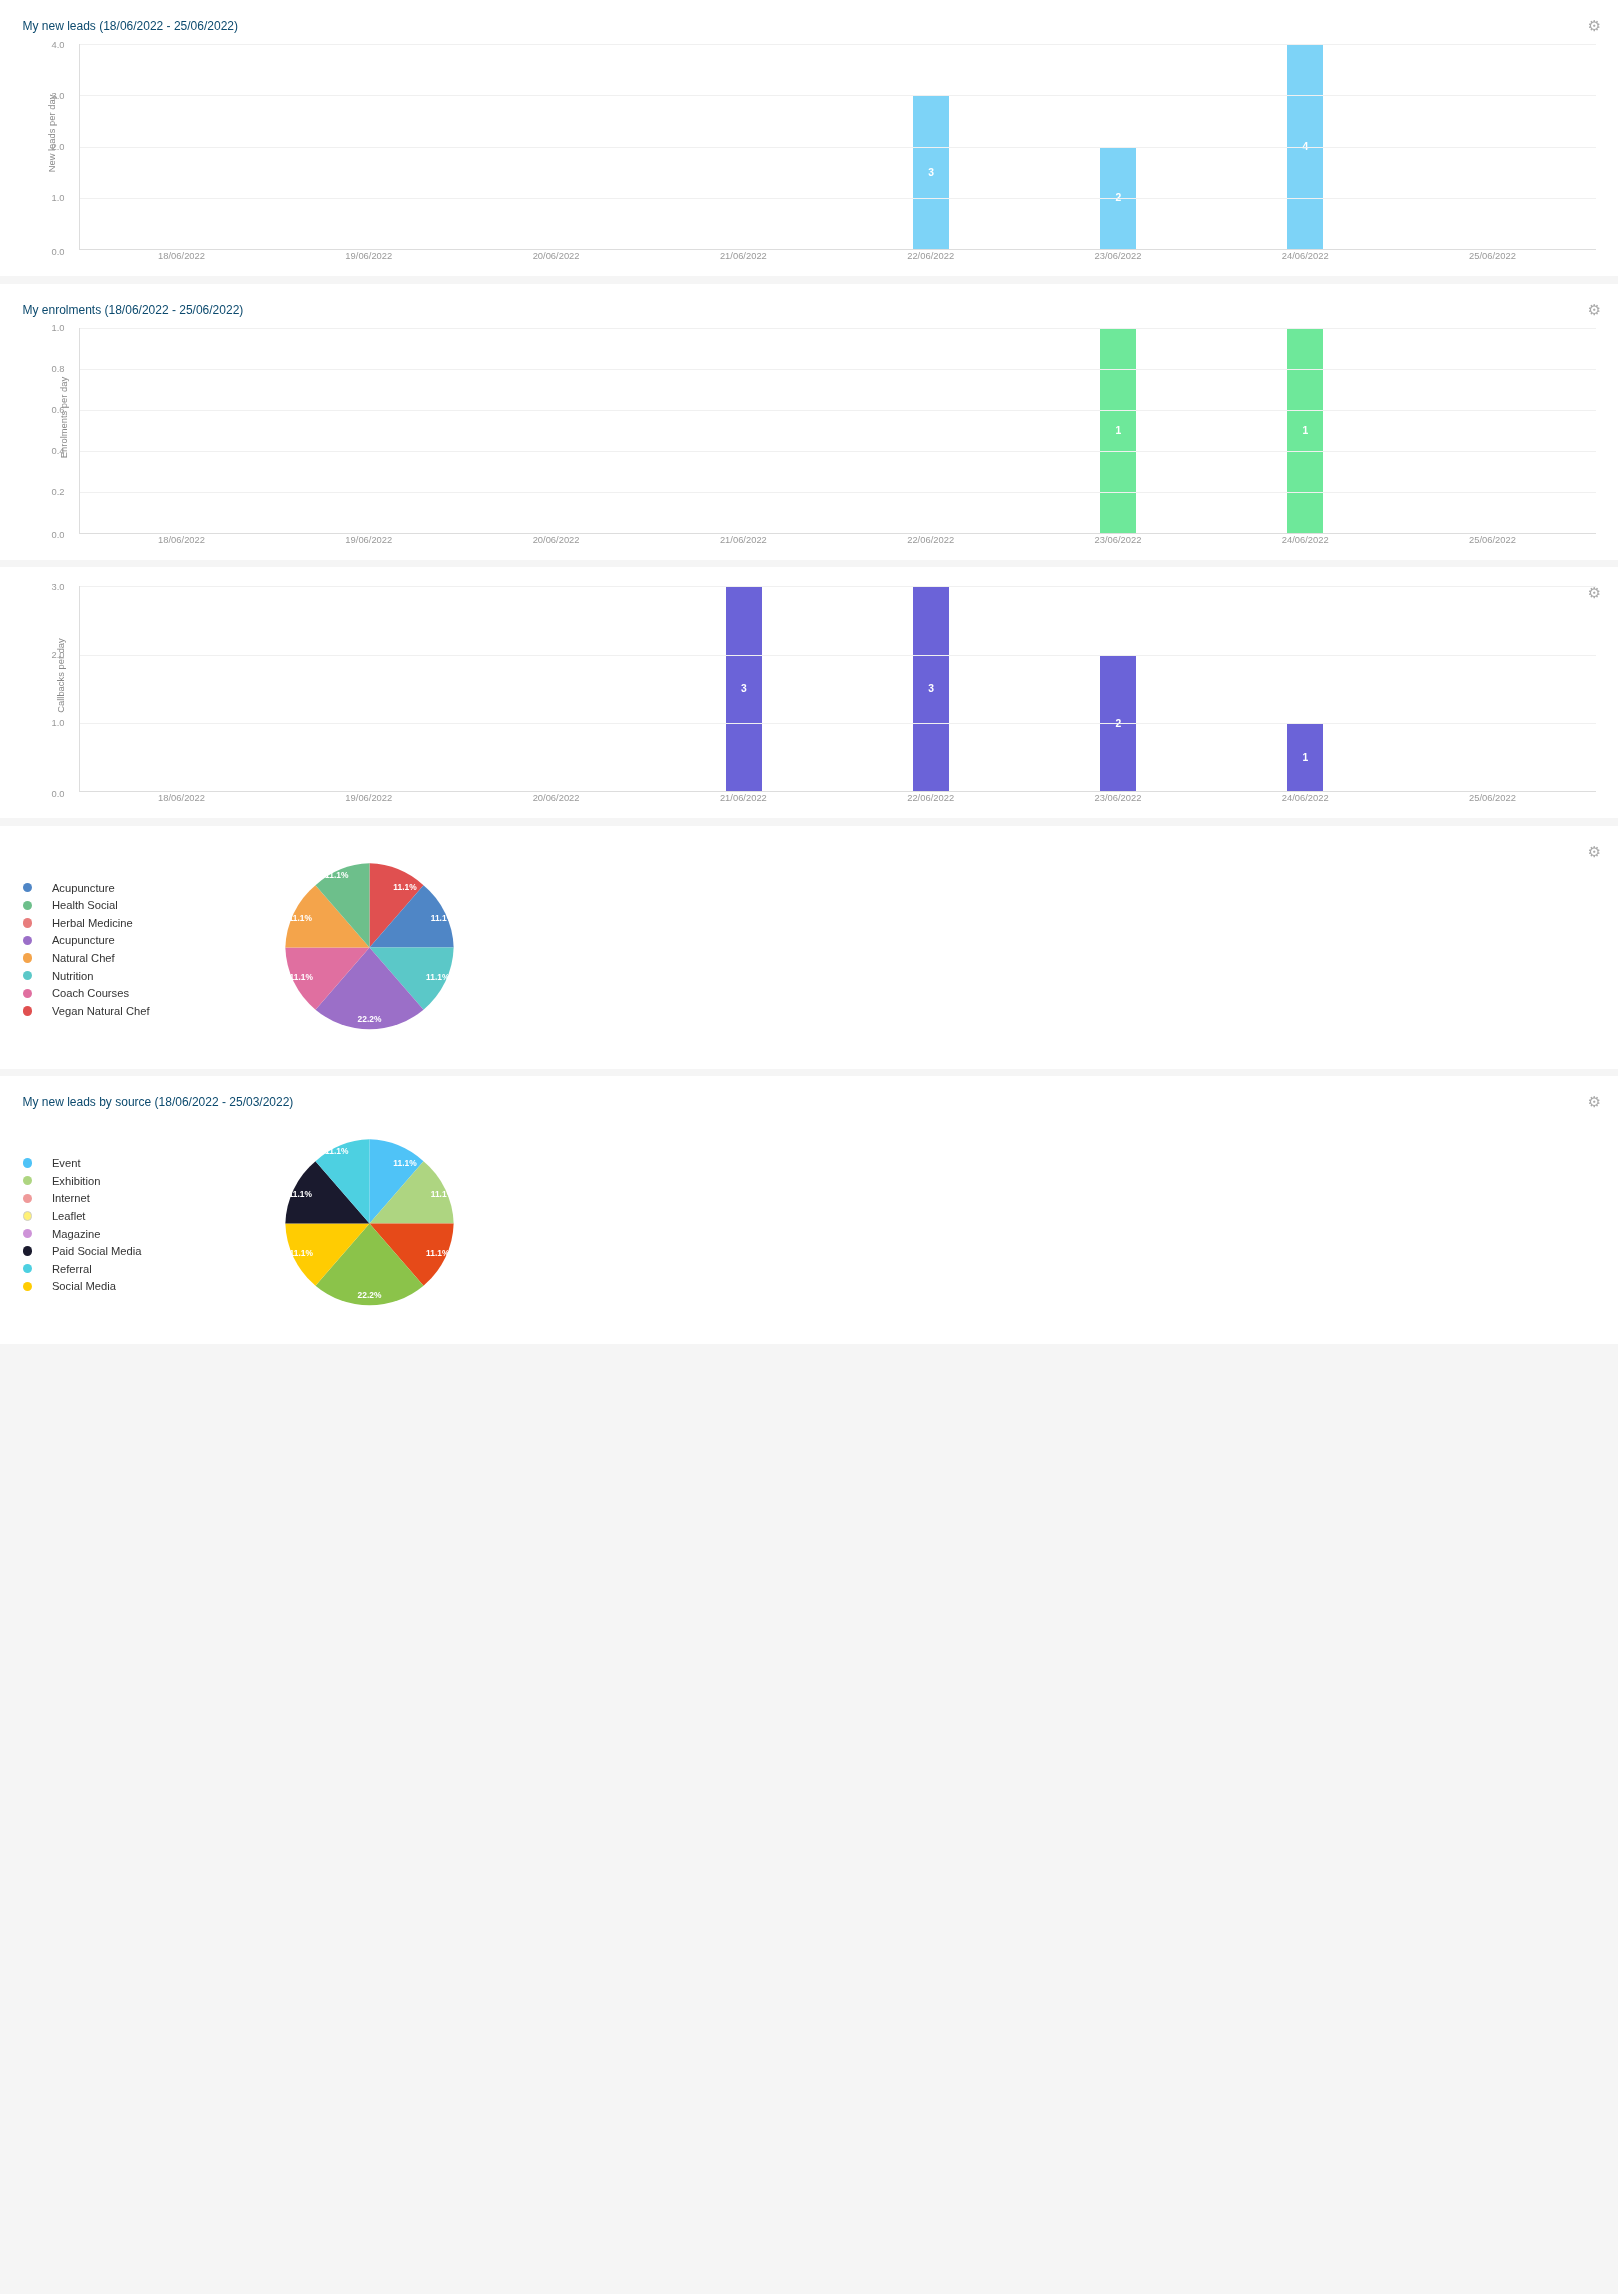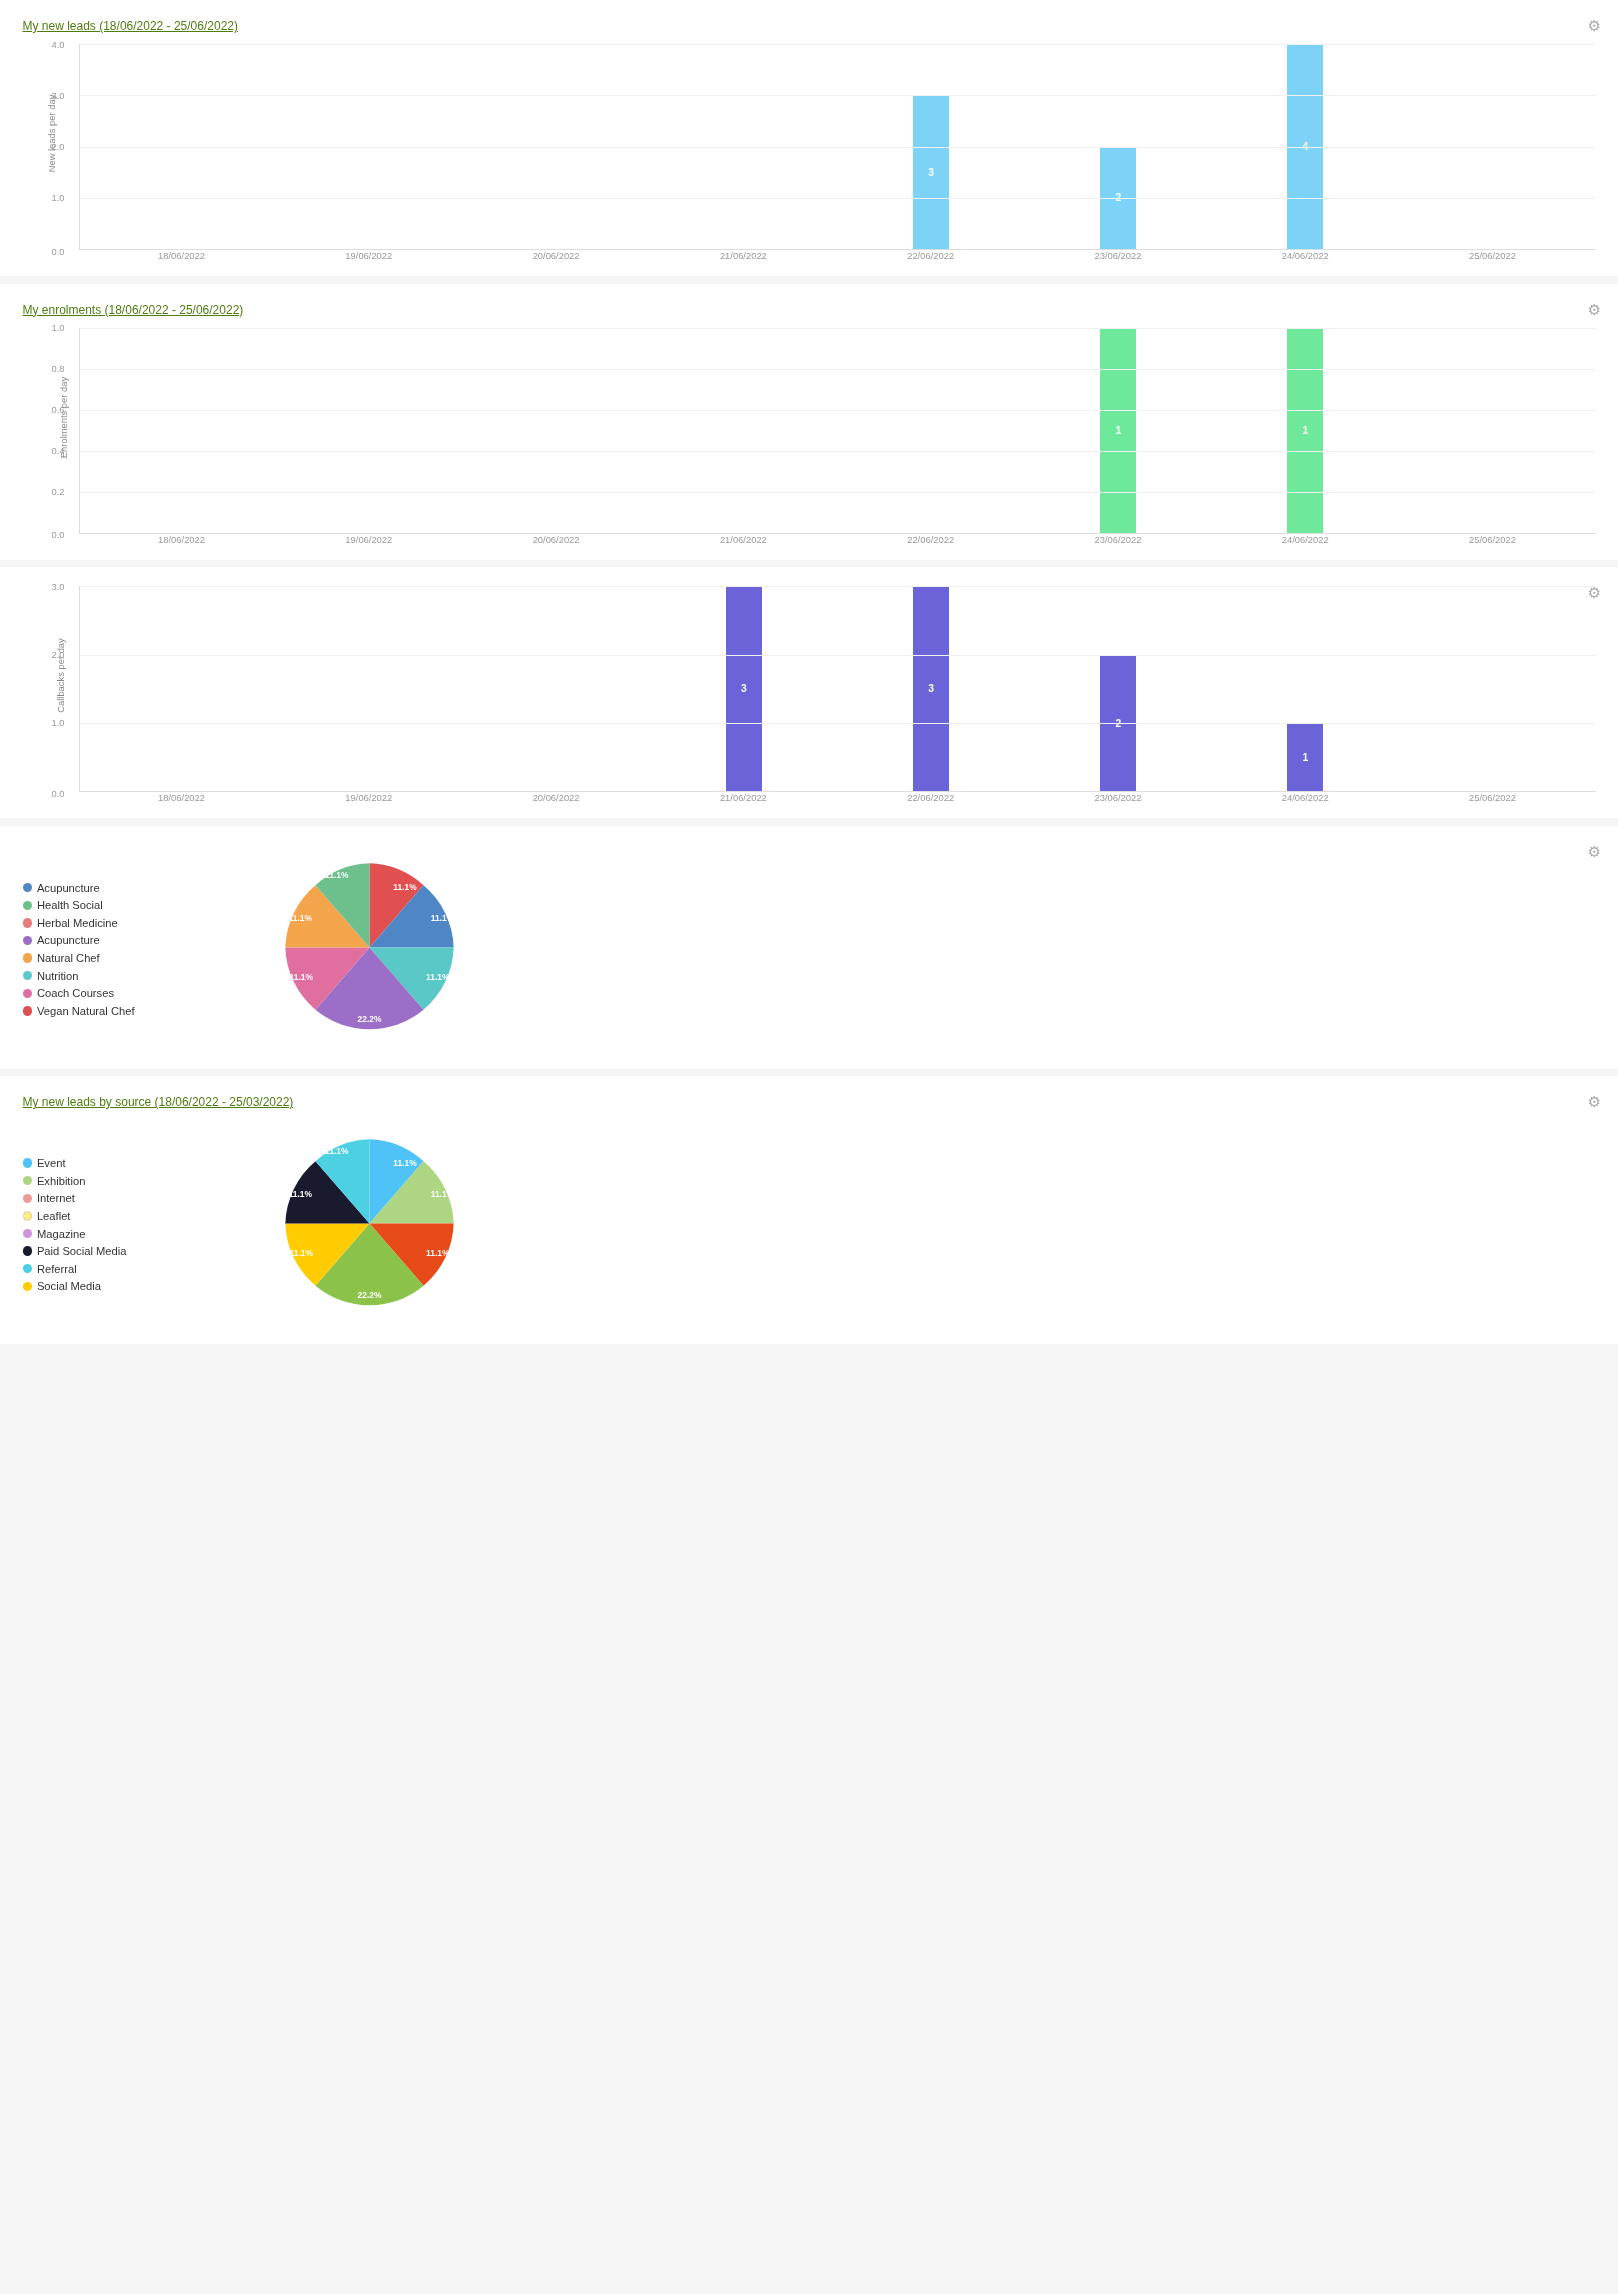--- a/index.html
+++ b/index.html
@@ -1,23 +1,23 @@
 <!DOCTYPE html>
 <html style="font-size:15px"><head>
   <meta charset="utf-8">
   <style>
     * { margin: 0; padding: 0; box-sizing: border-box; }
     body { font-family: Arial, sans-serif; background: #f5f5f5; color: #333; font-size: 12px; }
     .section { background: #fff; margin-bottom: 7.5px; padding: 19px 22.5px 15px; position: relative; }
-    .section-title { font-size: 12px; color: #4d7c0f; margin-bottom: 11.2px; text-decoration: underline; }
+    .section-title { font-size: 12px; color: #0c4a6e; margin-bottom: 11.2px; }
     .chart-container { position: relative; width: 100%; }
     .y-axis-label { position: absolute; left: -30px; top: 50%; transform: translateY(-50%) rotate(-90deg); font-size: 9.4px; color: #888; white-space: nowrap; }
     .gear-icon { position: absolute; top: 17px; right: 17px; font-size: 15px; color: #aaa; cursor: pointer; }
     .legend { display: flex; flex-direction: column; gap: 5.6px; min-width: 141px; }
-    .legend-item { display: flex; align-items: center; gap: 5px; font-size: 11.2px; }
+    .legend-item { display: flex; align-items: center; gap: 20px; font-size: 11.2px; }
     .legend-dot { width: 9.4px; height: 9.4px; border-radius: 50%; flex-shrink: 0; }
     svg text { font-size: 9px; fill: white; font-weight: bold; }
   </style>
 </head>
 <body>
 
 <div class="section">
   <div class="gear-icon">⚙</div>
   <div class="section-title">My new leads (18/06/2022 - 25/06/2022)</div>
   <div class="chart-container">

